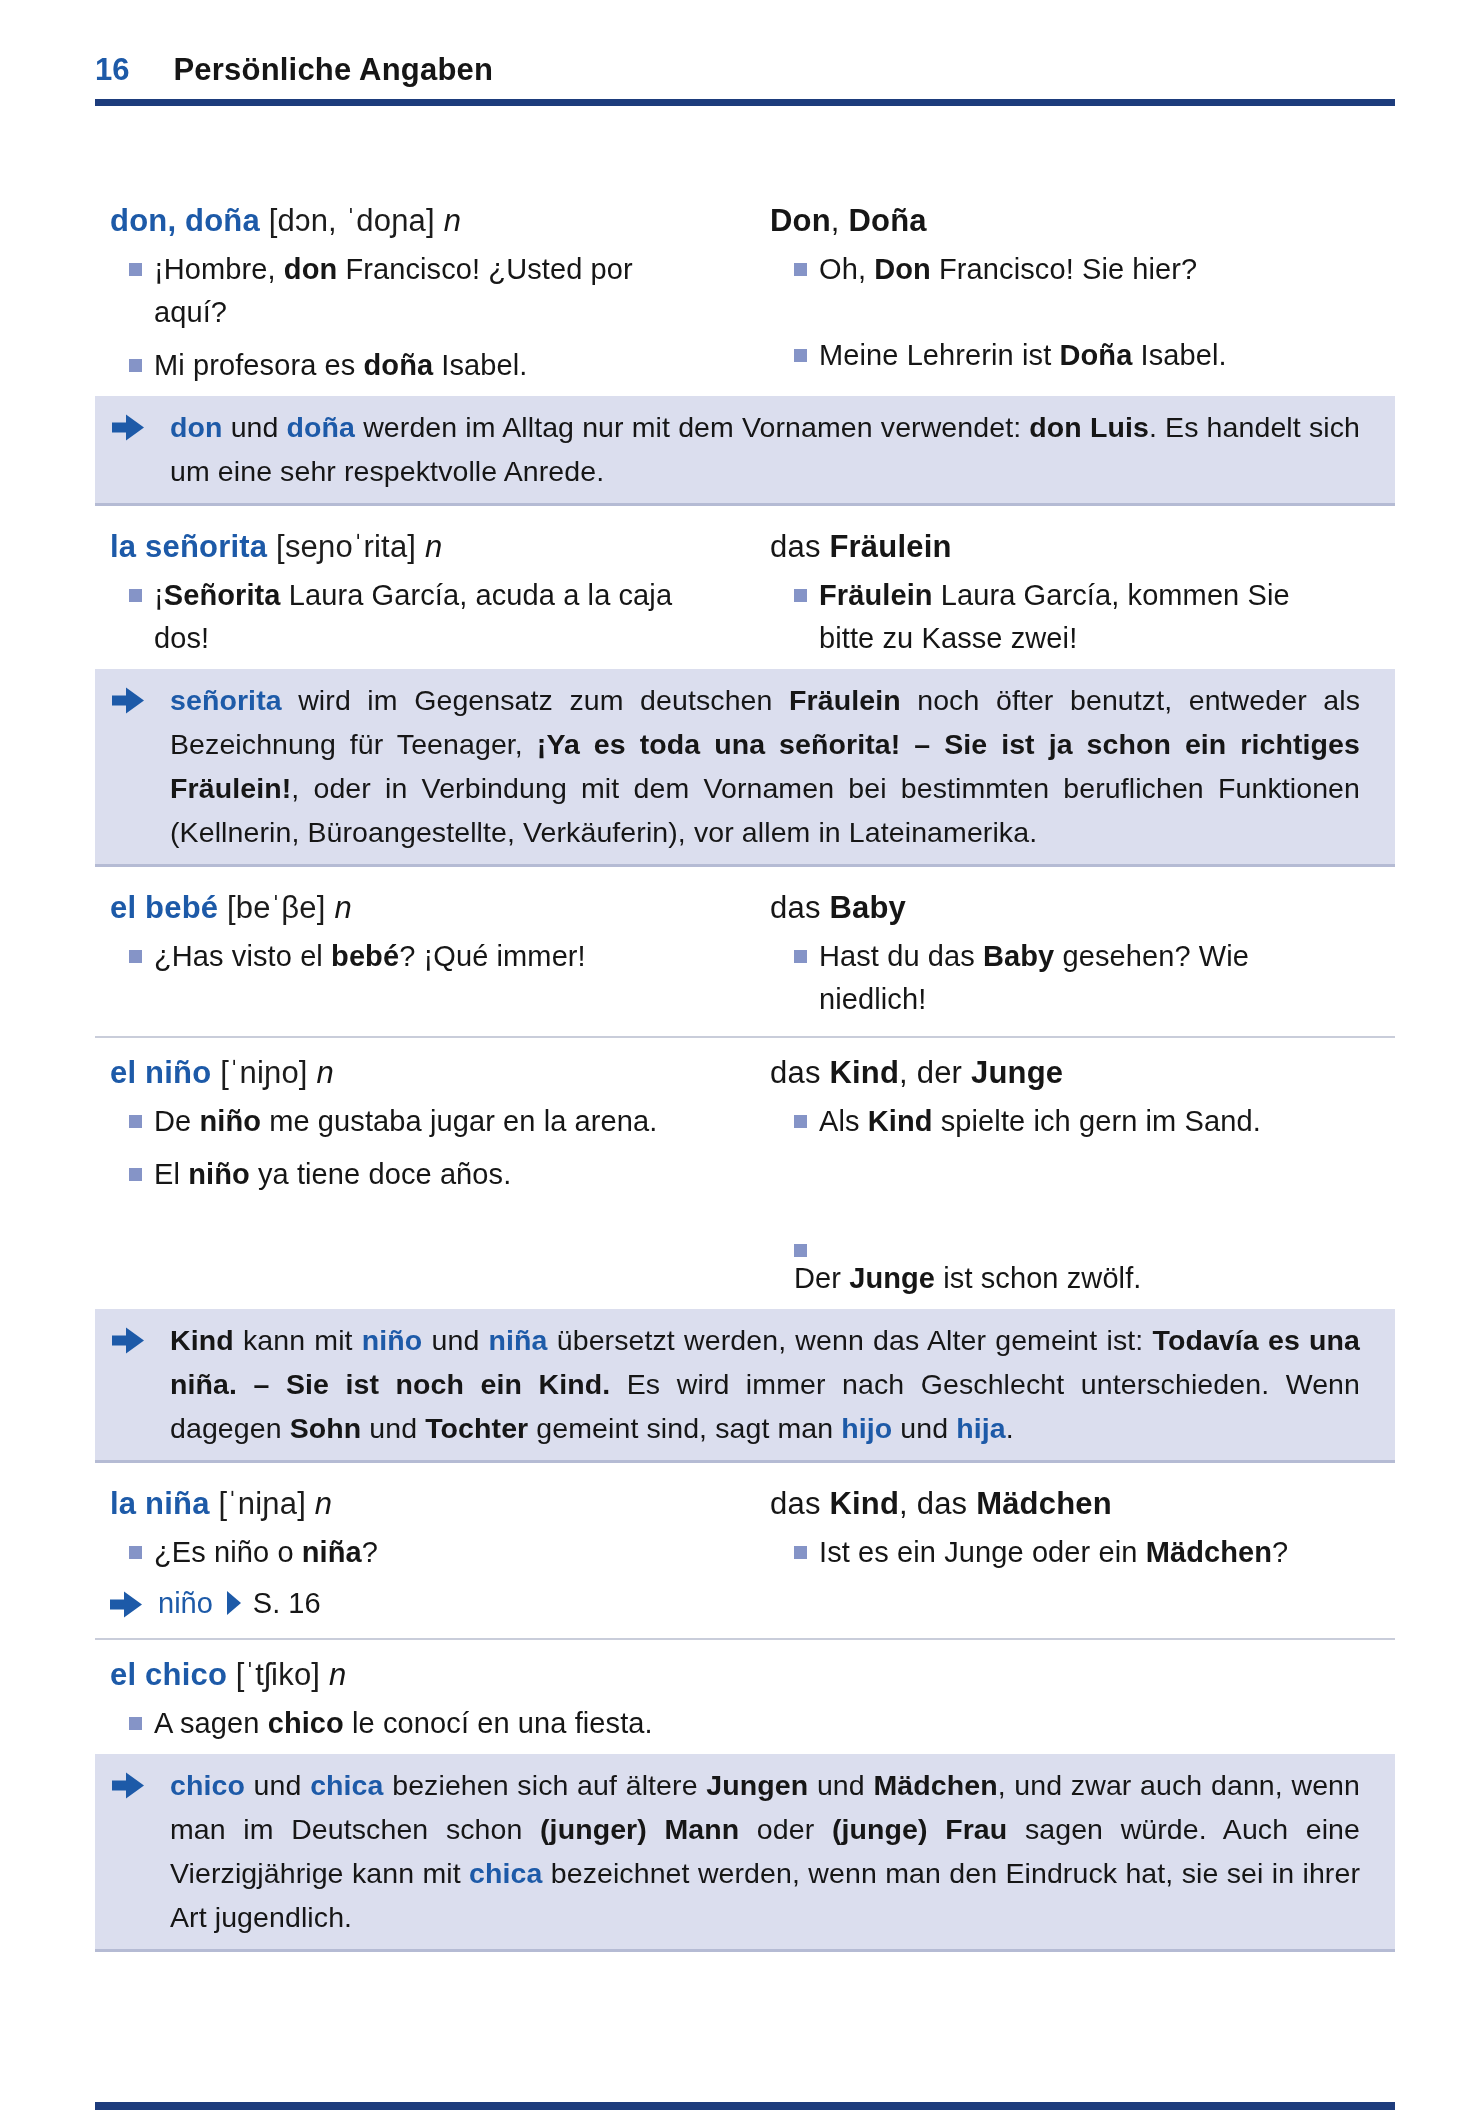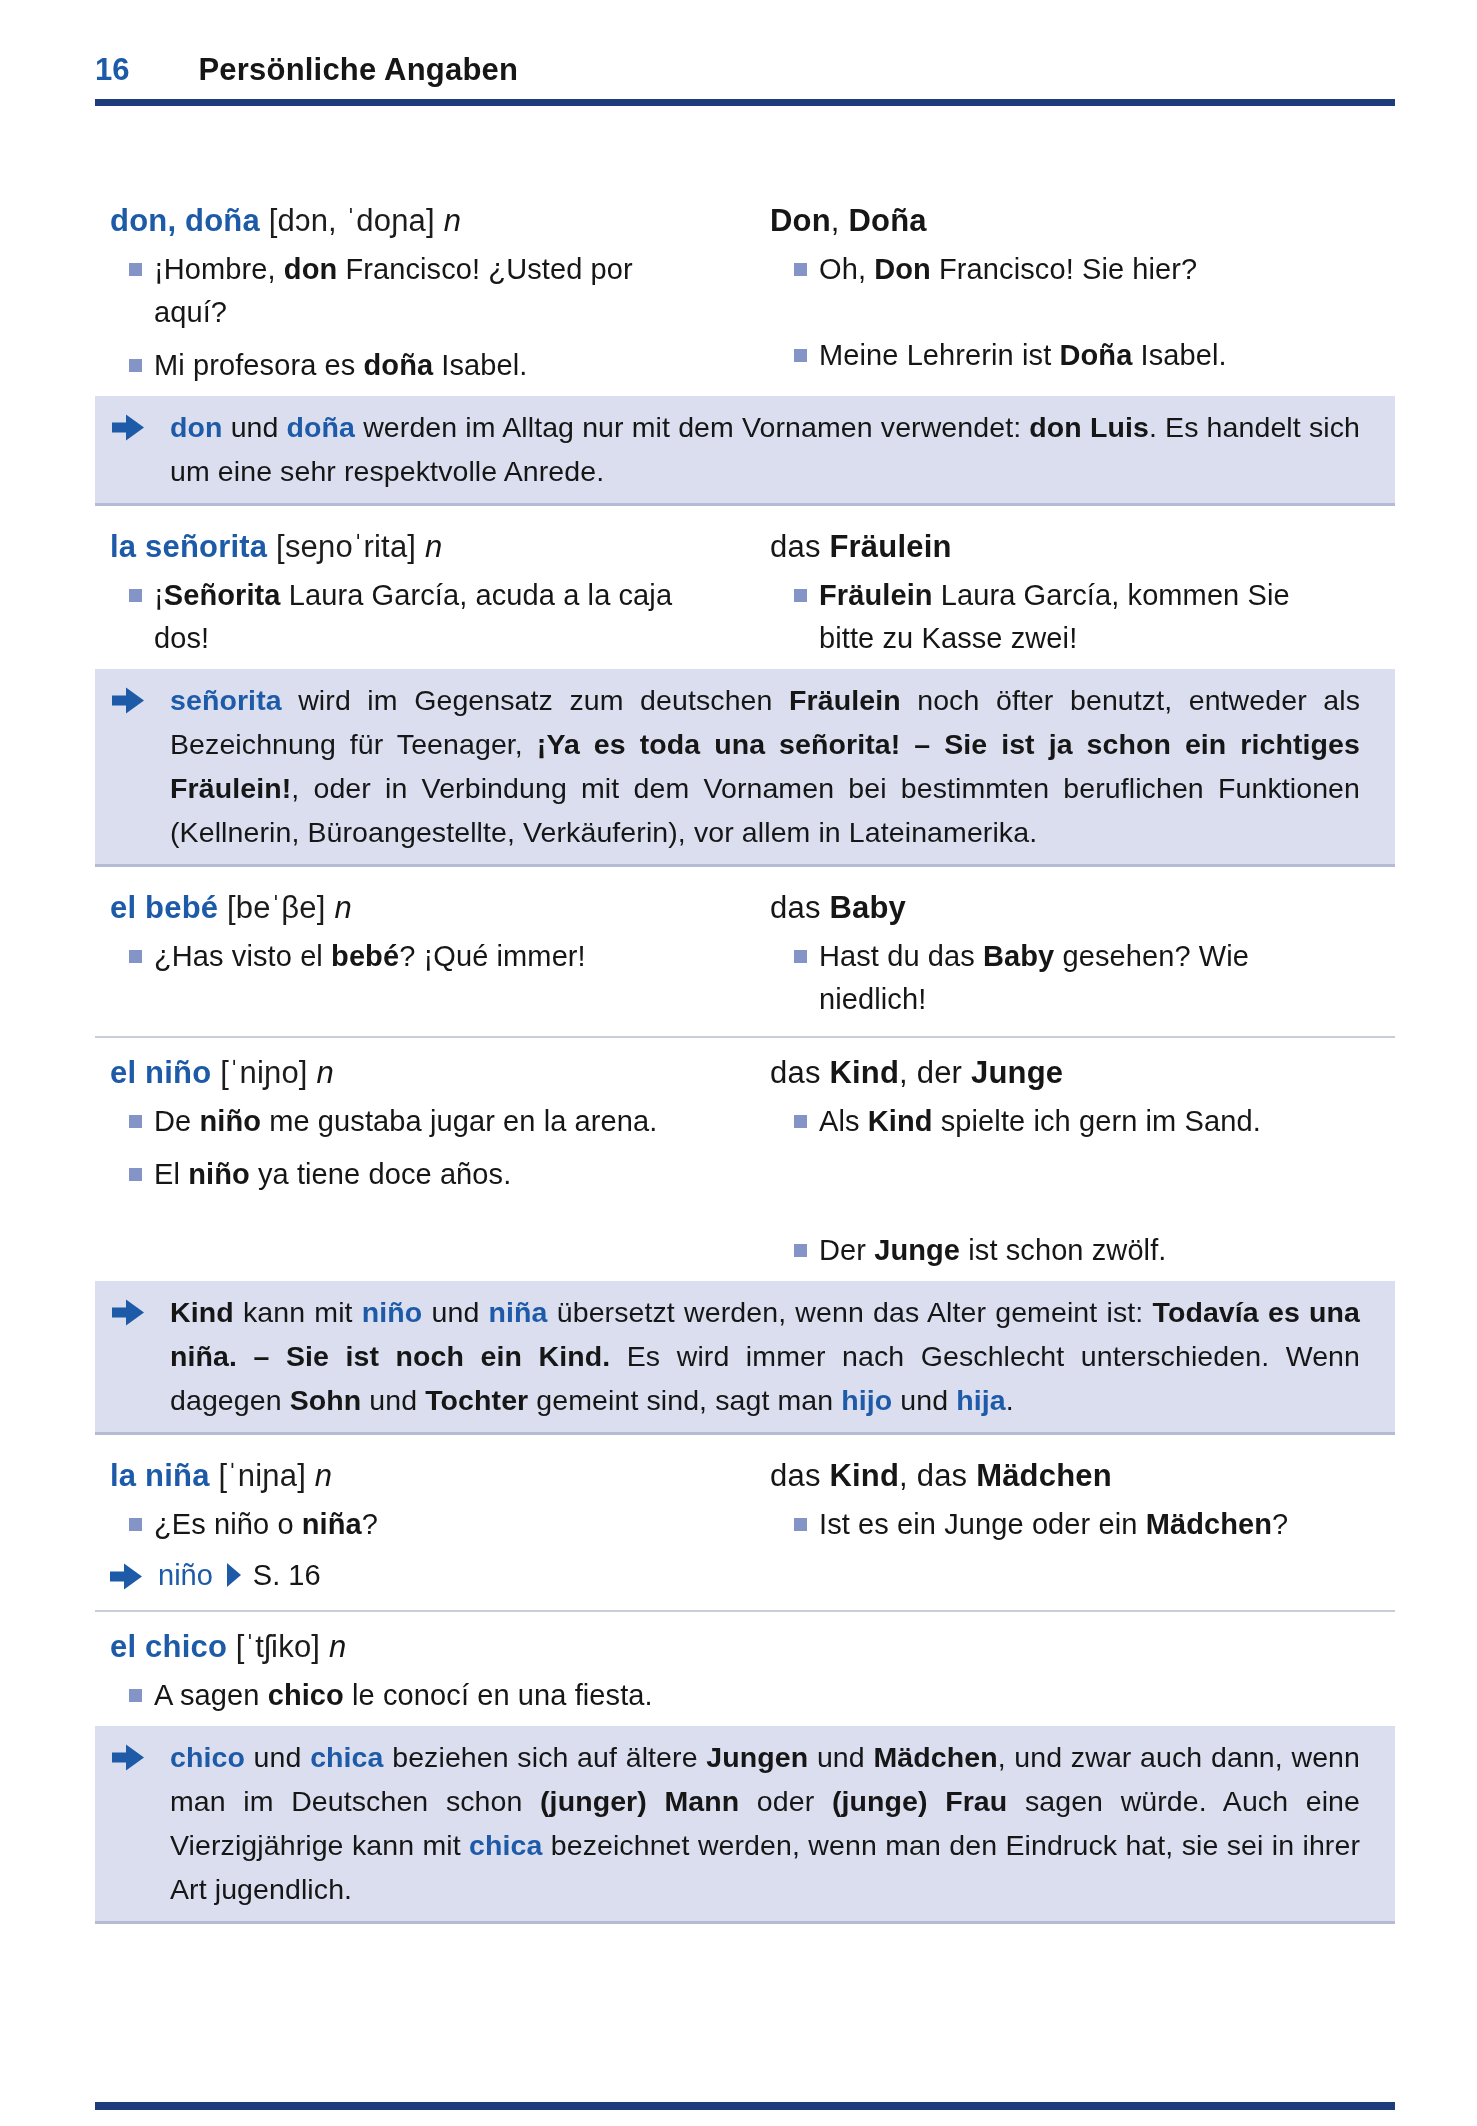--- a/index.html
+++ b/index.html
@@ -11,21 +11,21 @@
     --bullet:#8594c7;
     --sep:#c9cdda;
   }
   *{margin:0;padding:0;box-sizing:border-box;}
   html,body{background:#ffffff;}
   body{font-family:"Liberation Sans","DejaVu Sans",sans-serif;color:var(--ink);}
   .page{position:relative;width:1477px;height:2126px;background:#fff;overflow:hidden;}
 
   
   .hdr{padding:52px 82px 0 95px;}
-  .hdr-line{display:flex;align-items:baseline;gap:69px;font-size:31px;font-weight:700;line-height:36px;}
+  .hdr-line{display:flex;align-items:baseline;gap:44px;font-size:31px;font-weight:700;line-height:36px;}
   .hdr-num{color:var(--blue);}
   .hdr-title{color:var(--ink);letter-spacing:0.2px;}
   .hdr-rule{margin:11px 82px 0 95px;height:7px;background:var(--navy);}
 
   
   .entry{display:grid;grid-template-columns:655px 1fr;column-gap:5px;margin:0 82px 0 110px;}
   .entry{margin-top:0;}
   .hwline{font-size:31px;line-height:40px;margin-bottom:7px;letter-spacing:0.2px;}
   .examples{padding-left:19px;}
   .col-de .examples{padding-left:24px;}
@@ -202,21 +202,21 @@
         </div>
       </div>
     </div>
     <div class="col-de">
       <div class="hwline"><span class="run-r">das </span><span class="run-b">Kind</span><span class="run-r">, der </span><span class="run-b">Junge</span></div>
       <div class="examples">
         <div class="example">
           <span class="bullet"></span>
           <span class="ex-text"><span class="run-r">Als </span><span class="run-b">Kind</span><span class="run-r"> spielte ich gern im Sand.</span></span>
         </div>
-        <div class="example" style="margin-top:86px;">
+        <div class="example" style="margin-top:86px;flex-direction:column;">
           <span class="bullet"></span>
           <span class="ex-text"><span class="run-r">Der </span><span class="run-b">Junge</span><span class="run-r"> ist schon zwölf.</span></span>
         </div>
       </div>
     </div>
   </div>
 
   <div class="gap-entry-note"></div>
   <div class="note">
     <span class="note-arrow">

